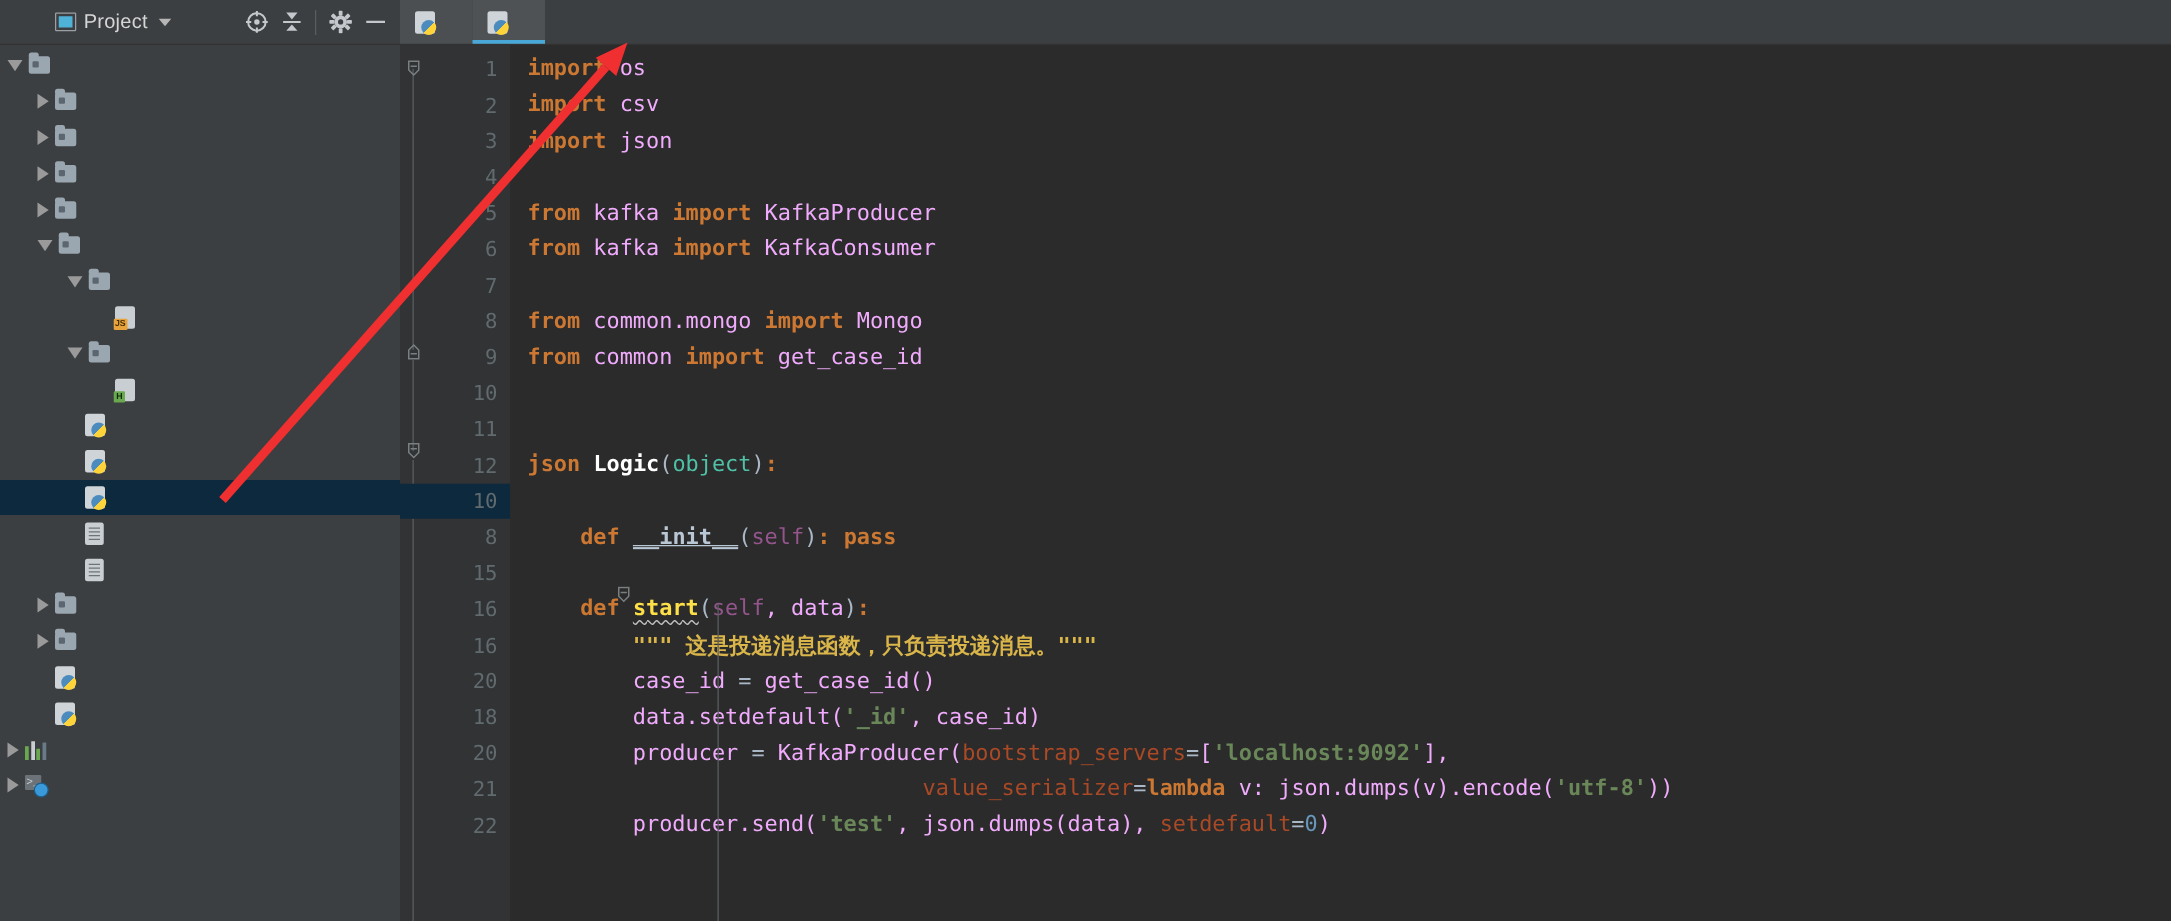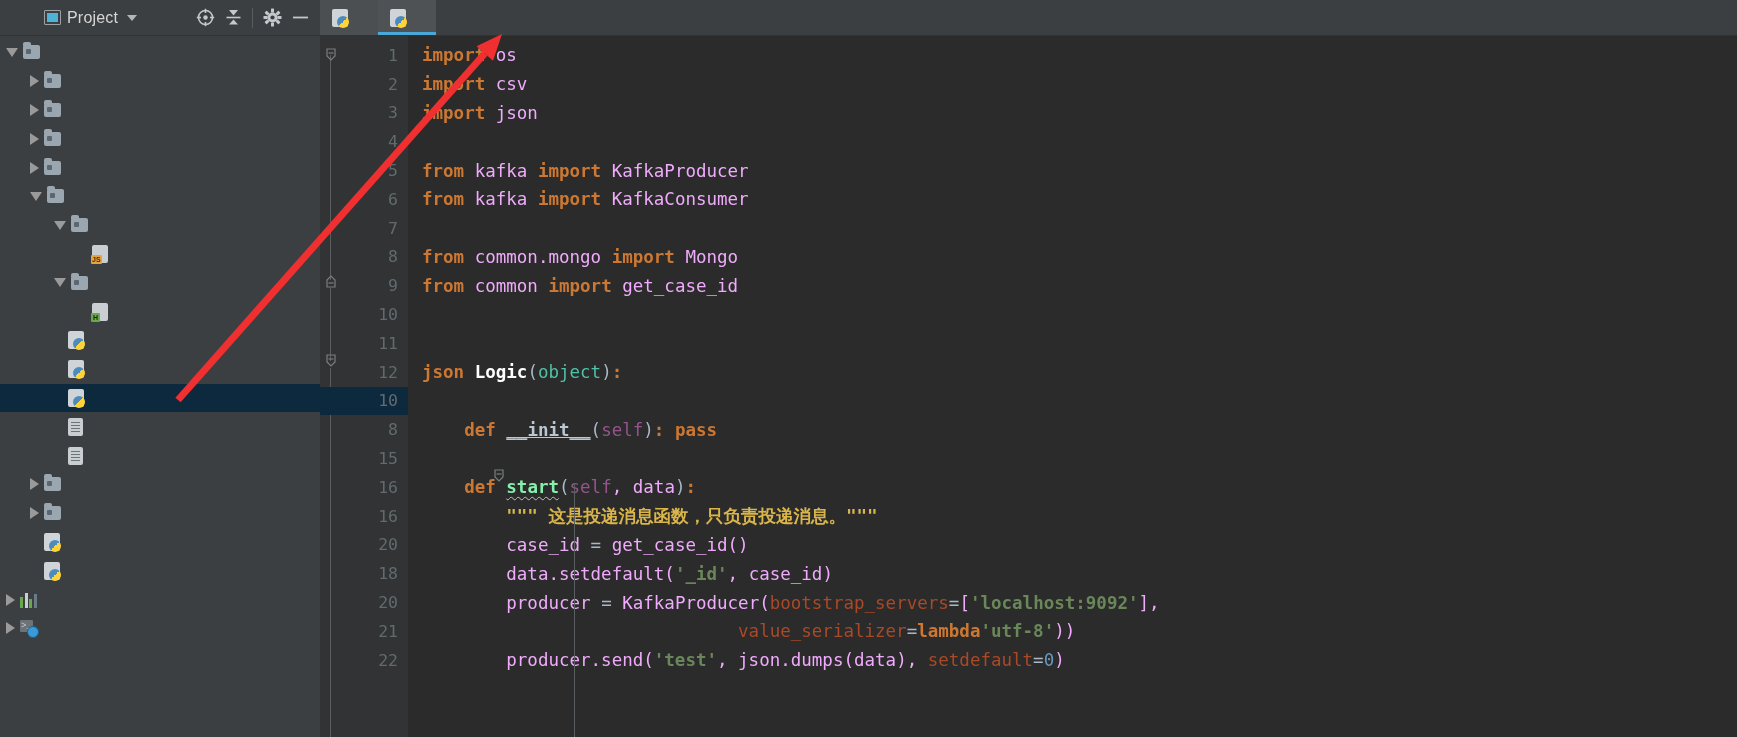--- a/index.html
+++ b/index.html
@@ -208,21 +208,21 @@
   }
   .kw      { color: #cc7832; font-weight: bold; }
   .cls     { color: #ffffff; font-weight: bold; }
   .builtin { color: #8888c6; }
   .selfkw  { color: #94558d; }
   .ident   { color: #f0abfc; }
   .strb    { color: #6a8759; font-weight: bold; }
   .num     { color: #6897bb; }
   .param   { color: #aa4926; }
   .doc     { color: #d9b54a; font-weight: bold; }
-  .fnwavy  { color: #86efac; font-weight: bold;
+  .fnwavy  { color: #fde047; font-weight: bold;
              text-decoration: underline wavy #c0c0c0 1px;
              text-underline-offset: 3px; }
   .dunder  { color: #b9c6d4; font-weight: bold; text-decoration: underline; }
   .op      { color: #a9b7c6; }
 
   
   .annot {
     position: absolute; left: 0; top: 0; width: 1737px; height: 737px;
     pointer-events: none; z-index: 40;
   }
@@ -531,21 +531,21 @@
           <div class="line"><span>&nbsp;</span></div>
           <div class="line"><span class="kw">json</span><span class="ident"> </span><span class="cls">Logic</span><span class="op">(</span><span class="builtin" style="color: rgb(79, 193, 166);">object</span><span class="op">)</span><span class="kw">:</span></div>
           <div class="line"><span>&nbsp;</span></div>
           <div class="line"><span class="ident">    </span><span class="kw">def</span><span class="ident"> </span><span class="dunder">__init__</span><span class="op">(</span><span class="selfkw">self</span><span class="op">)</span><span class="kw">:</span><span class="ident"> </span><span class="kw">pass</span></div>
           <div class="line"><span>&nbsp;</span></div>
           <div class="line"><span class="ident">    </span><span class="kw">def</span><span class="ident"> </span><span class="fnwavy">start</span><span class="op">(</span><span class="selfkw">self</span><span class="ident">, data</span><span class="op">)</span><span class="kw">:</span></div>
           <div class="line"><span class="ident">        </span><span class="doc">""" 这是投递消息函数，只负责投递消息。"""</span></div>
           <div class="line"><span class="ident">        case_id </span><span class="op">=</span><span class="ident"> get_case_id()</span></div>
           <div class="line"><span class="ident">        data.setdefault(</span><span class="strb">'_id'</span><span class="ident">, case_id)</span></div>
           <div class="line"><span class="ident">        producer </span><span class="op">=</span><span class="ident"> KafkaProducer(</span><span class="param">bootstrap_servers</span><span class="op">=</span><span class="ident">[</span><span class="strb">'localhost:9092'</span><span class="ident">],</span></div>
-          <div class="line"><span class="ident">                              </span><span class="param">value_serializer</span><span class="op">=</span><span class="kw">lambda</span><span class="strb">'utf-8'</span><span class="ident">))</span></div>
+          <div class="line"><span class="ident">                              </span><span class="param">value_serializer</span><span class="op">=</span><span class="kw">lambda</span><span class="ident"> v: json.dumps(v).encode(</span><span class="strb">'utf-8'</span><span class="ident">))</span></div>
           <div class="line"><span class="ident">        producer.send(</span><span class="strb">'test'</span><span class="ident">, json.dumps(data), </span><span class="param">setdefault</span><span class="op">=</span><span class="num">0</span><span class="ident">)</span></div>
         </div>
     </div>
   </div>
 
   <svg class="annot" id="annot" viewBox="0 0 1737 737">
       <line x1="178" y1="400" x2="484.7661940331493" y2="53.46781785144245" stroke="#f03030" stroke-width="7" stroke-linecap="butt"></line>
       <polygon points="502,34 493.0025785087596,60.75904345280236 476.529809557539,46.176592250082535" fill="#f03030"></polygon>
     </svg>
 </div>

